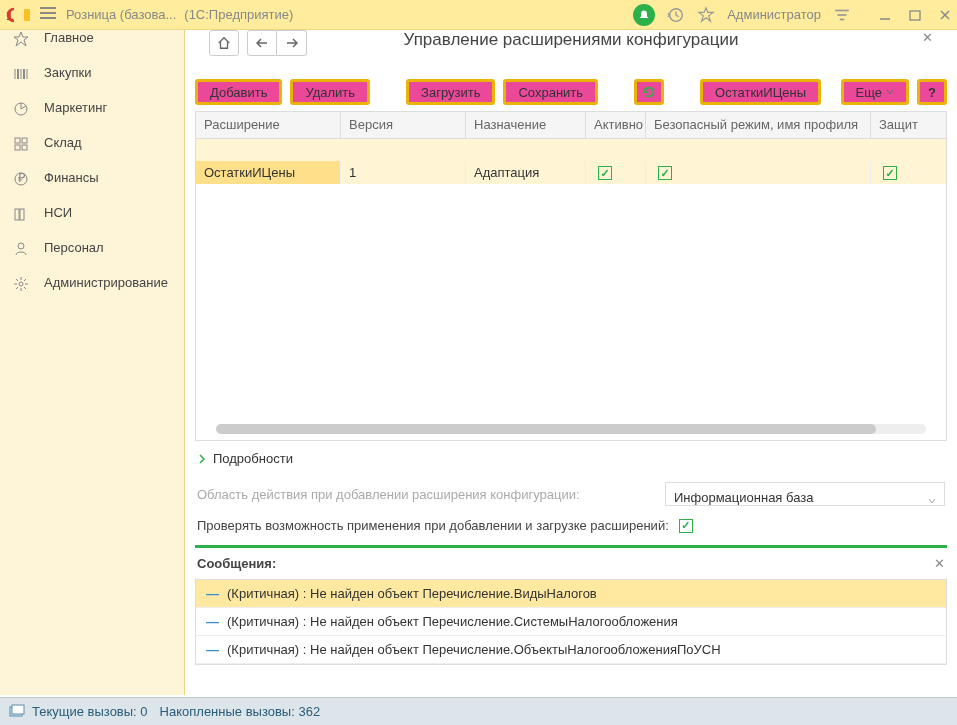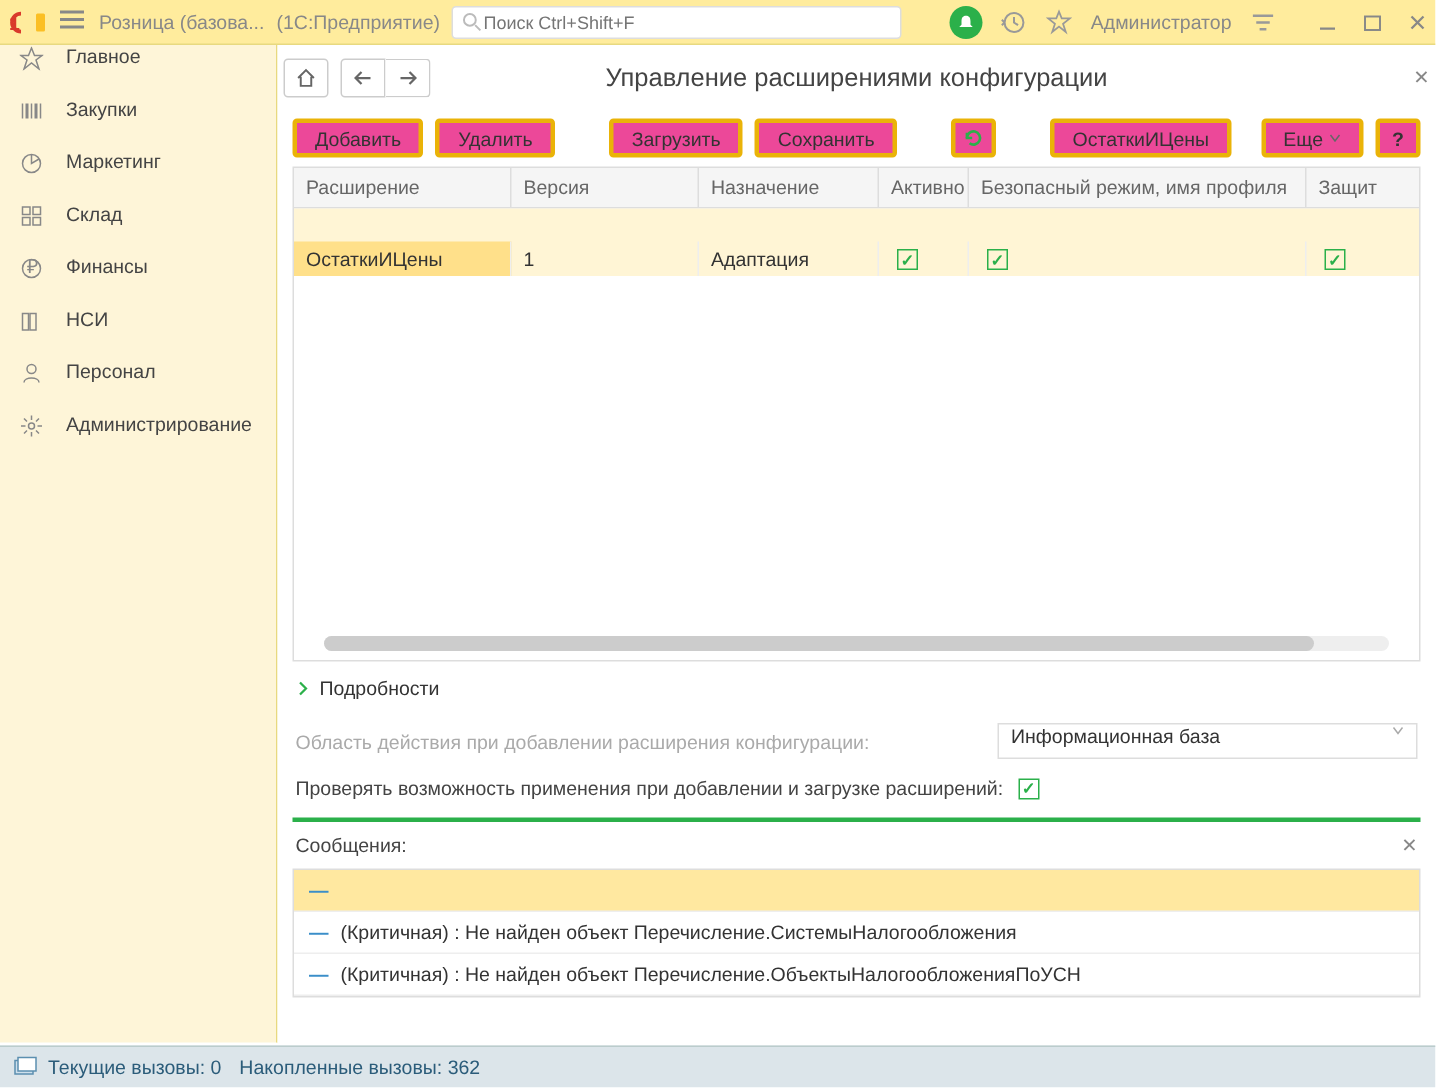--- a/index.html
+++ b/index.html
@@ -17,21 +17,21 @@
 .circle-notif{width:22px;height:22px;border-radius:50%;background:#2bb04a;display:flex;align-items:center;justify-content:center}
 .tb-icon{width:18px;height:18px;cursor:pointer;color:#999}
 .user-label{color:#888}
 .winbtns{display:flex;gap:18px;margin-left:16px}
 .body-wrap{display:flex;height:665px}
 .sidebar{width:185px;background:#fef5d8;border-right:1px solid #e8d980}
 .sb-item{height:35px;display:flex;padding:0 12px;cursor:pointer;gap:14px}
 .sb-icon{width:18px;height:18px;display:flex;align-items:center;justify-content:center;color:#888}
 .sb-label{color:#444}
 .main{flex:1;background:#fff;display:flex;flex-direction:column;overflow:hidden}
-.main-header{height:43px;display:flex;align-items:center;padding:0 4px;gap:8px;position:relative}
+.main-header{height:43px;display:flex;align-items:flex-start;padding:0 24px;gap:8px;position:relative}
 .nav-btn{width:30px;height:26px;border:1px solid #ccc;border-radius:3px;background:#fff;display:flex;align-items:center;justify-content:center;cursor:pointer}
 .nav-group{display:flex}
 .nav-group .nav-btn:first-child{border-radius:3px 0 0 3px}
 .nav-group .nav-btn:last-child{border-radius:0 3px 3px 0;border-left:none}
 .page-title{position:absolute;left:0;right:0;text-align:center;font-size:17px;color:#444;pointer-events:none}
 .close-x{margin-left:auto;cursor:pointer;color:#888;font-size:13px}
 .toolbar{padding:6px 10px;display:flex;align-items:center;gap:8px}
 .btn{height:26px;padding:0 12px;border:3px solid #eab308;border-radius:3px;background:#ec4899;cursor:pointer;display:flex;align-items:center}
 .btn.icon-only{width:30px;padding:0;justify-content:center}
 .spacer{flex:1}
@@ -54,24 +54,24 @@
 .td.c4,.td.c5,.td.c6{text-align:left;padding-left:12px}
 .cb{width:14px;height:14px;border:1px solid #2bb04a;display:inline-flex;align-items:center;justify-content:center}
 .cb.checked::after{content:"✓";color:#2bb04a;font-size:11px;font-weight:bold}
 .table-body{height:234px;background:#fff}
 .hscroll{height:18px;background:#fff;position:relative;margin:2px 0}
 .hscroll-track{position:absolute;left:20px;right:20px;height:10px;top:4px;background:#eee;border-radius:5px}
 .hscroll-thumb{position:absolute;left:20px;width:88%;height:10px;top:4px;background:#ccc;border-radius:5px}
 .details{padding:10px 12px;color:#2bb04a;display:flex;align-items:center;gap:6px;cursor:pointer}
 .form-row{padding:6px 12px;display:flex;align-items:center;gap:10px}
 .form-label{color:#aaa}
-.select{flex:0 0 280px;margin-left:auto;height:24px;border:1px solid #ddd;display:flex;align-items:flex-start;padding:0 8px;color:#aaa;justify-content:space-between}
+.select{flex:0 0 280px;margin-left:auto;height:24px;border:1px solid #ddd;display:flex;align-items:flex-end;padding:0 8px;color:#aaa;justify-content:space-between}
 .msg-divider{height:3px;background:#2bb04a;margin:6px 10px 0}
 .msg-head{display:flex;align-items:center;padding:8px 12px;justify-content:space-between}
-.msg-title{font-weight:normal;color:#444}
+.msg-title{font-weight:bold;color:#444}
 .msg-list{margin:0 10px;border:1px solid #ddd}
 .msg-row{height:28px;display:flex;align-items:center;padding:0 10px;gap:8px;border-bottom:1px solid #eee}
 .msg-row.sel{background:#ffe8a0}
 .msg-dash{color:#3b8ec9;font-weight:bold}
 .statusbar{position:absolute;bottom:0;left:0;right:0;height:28px;background:#dce5ea;border-top:1px solid #bcc;display:flex;align-items:center;padding:0 8px;gap:6px}
 .status-icon{width:18px;height:18px}
 svg{display:block}
 </style>
 </head>
 <body>
@@ -80,27 +80,20 @@
   <div class="logo">
     <svg viewBox="0 0 26 20">
         <text x="0" y="15" font-size="14" font-weight="bold" fill="#d93a2b">1</text>
         <path d="M8 4 A6 6 0 1 0 8 16" stroke="#d93a2b" stroke-width="2.5" fill="none"></path>
         <rect x="18" y="4" width="6" height="12" fill="#fbbf24" rx="1"></rect>
       </svg>
   </div>
   <div class="menu-icon"></div>
   <span class="tb-title">Розница (базова...</span>
   <span class="tb-sub">(1С:Предприятие)</span>
-  <div class="search-wrap">
-    <svg width="14" height="14" viewBox="0 0 16 16">
-        <circle cx="6" cy="6" r="4.5" stroke="#bbb" stroke-width="1.5" fill="none"></circle>
-        <line x1="10" y1="10" x2="14" y2="14" stroke="#bbb" stroke-width="1.5"></line>
-      </svg>
-    <input placeholder="Поиск Ctrl+Shift+F" style="">
-  </div>
   <div class="tb-right">
     <div class="circle-notif">
       <svg width="12" height="12" viewBox="0 0 16 16">
           <path d="M8 2 C5 2 4 4 4 7 L4 10 L2 12 L14 12 L12 10 L12 7 C12 4 11 2 8 2 Z" fill="#fff"></path>
         </svg>
     </div>
     <svg class="tb-icon" viewBox="0 0 20 20">
         <circle cx="10" cy="10" r="7" stroke="#999" stroke-width="1.5" fill="none"></circle>
         <path d="M10 6 L10 10 L13 12" stroke="#999" stroke-width="1.5" fill="none"></path>
         <path d="M3 10 L1 8 M3 10 L1 12" stroke="#999" stroke-width="1.5"></path>
@@ -305,20 +298,21 @@
     </div>
 
     <div class="msg-divider"></div>
     <div class="msg-head">
       <span class="msg-title">Сообщения:</span>
       <span style="cursor:pointer;color:#888">✕</span>
     </div>
     <div class="msg-list">
       <div class="msg-row sel">
         <span class="msg-dash">—</span>
+        <span>(Критичная) : Не найден объект Перечисление.ВидыНалогов</span>
       </div>
       <div class="msg-row">
         <span class="msg-dash">—</span>
         <span>(Критичная) : Не найден объект Перечисление.СистемыНалогообложения</span>
       </div>
       <div class="msg-row">
         <span class="msg-dash">—</span>
         <span>(Критичная) : Не найден объект Перечисление.ОбъектыНалогообложенияПоУСН</span>
       </div>
     </div>

